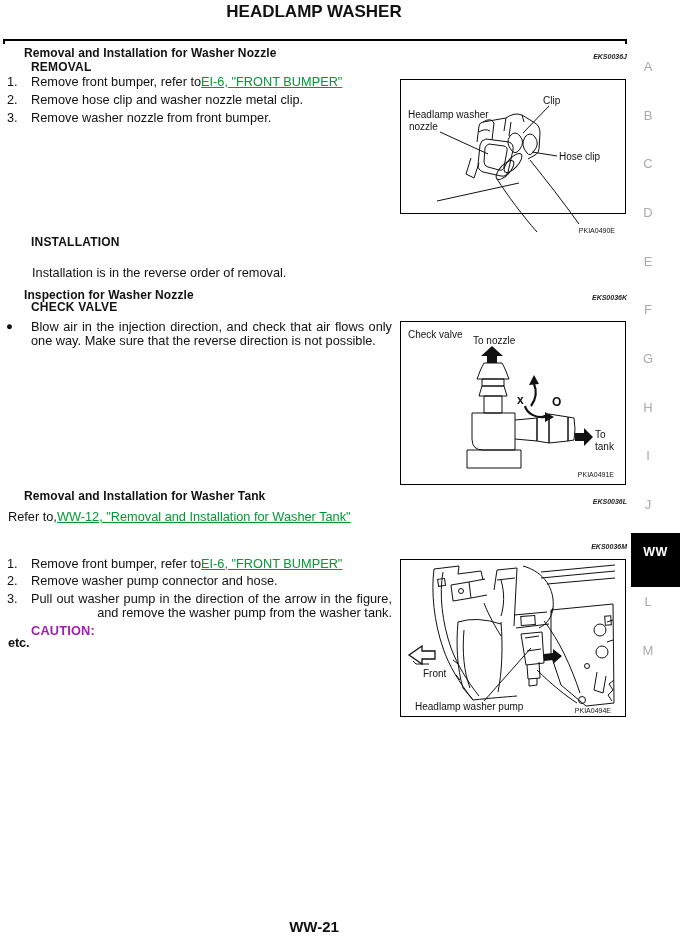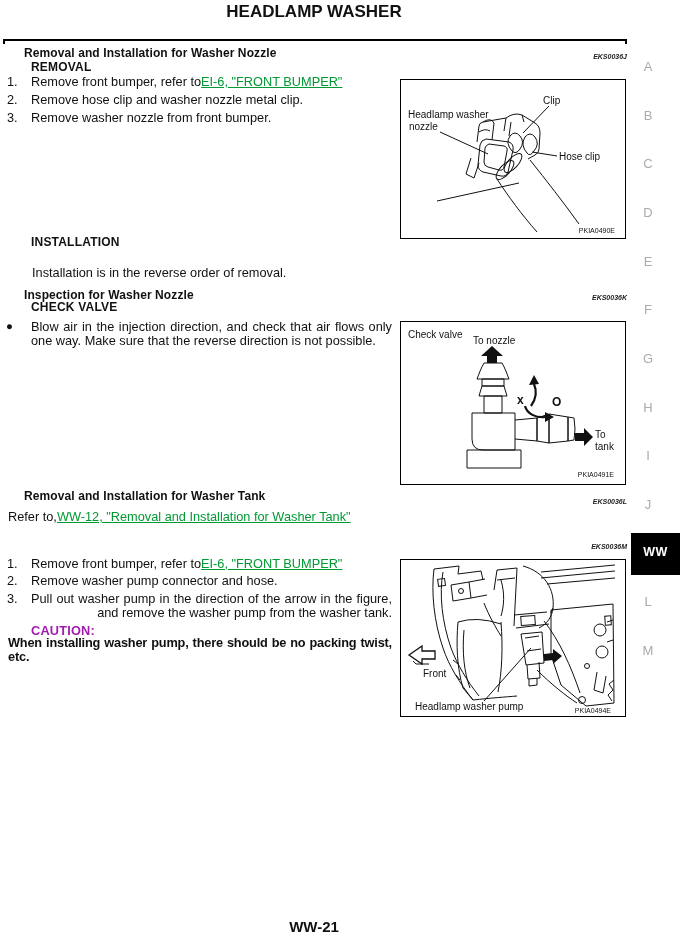--- a/index.html
+++ b/index.html
@@ -40,21 +40,21 @@
     border:1.5px solid #000;
   }
   .figure svg { display:block; }
   .fig-label { font-size:10px; fill:#111; font-family:"Liberation Sans",sans-serif; }
   .fig-code { font-size:7px; fill:#111; font-family:"Liberation Sans",sans-serif; }
   .tab-letter {
     position:absolute; left:633px; width:30px; text-align:center;
     font-size:13px; line-height:13px; color:#ababab; font-weight:normal;
   }
   .ww-tab {
-    position:absolute; left:631px; top:533px; width:49px; height:42px; background:#000;
+    position:absolute; left:631px; top:533px; width:49px; height:54px; background:#000;
     color:#fff; font-weight:bold; font-size:12.5px; text-align:center; line-height:38px;
     letter-spacing:0.5px;
   }
   .page-number {
     position:absolute; top:919px; left:0; width:628px; text-align:center;
     font-size:15px; font-weight:bold; line-height:15px;
   }
 </style>
 </head>
 <body>
@@ -76,21 +76,21 @@
     <div class="step">
       <span class="num">2.</span>
       <span class="txt">Remove hose clip and washer nozzle metal clip.</span>
     </div>
     <div class="step">
       <span class="num">3.</span>
       <span class="txt">Remove washer nozzle from front bumper.</span>
     </div>
   </div>
 
-  <div class="figure" style="top:79px; height:160px;">
+  <div class="figure" style="top:79px; height:135px;">
     <svg width="223" height="157" viewBox="0 0 223 157">
       <g fill="none" stroke="#111" stroke-width="1">
 
         <path d="M76,62 L78,46 Q78,43 82,42 L105,38"></path>
         <path d="M82,42 Q90,37 93,43 L91,60"></path>
         <path d="M78,52 Q84,48 89,51"></path>
 
         <path d="M105,38 Q113,32 121,35 L134,43 Q139,46 139,53 L138,69 Q138,73 134,75 L127,79"></path>
         <path d="M105,38 L103,51"></path>
         <path d="M110,42 L108,56"></path>
@@ -196,21 +196,20 @@
       <span class="num">3.</span>
       <span class="txt">
         <span class="jline" style="display:block;">Pull out washer pump in the direction of the arrow in the figure,</span>
         <span style="display:block;text-align:right;">and remove the washer pump from the washer tank.</span>
       </span>
     </div>
   </div>
 
   <div class="h3 caution-head" style="top:624px; font-size:12.75px; line-height:14px;">CAUTION:</div>
   <div class="body-text bold-note" style="top:636px; width:384px;">
-    <span class="jline" style="display:block;">When installing washer pump, there should be no packing twist,</span>
     <span style="display:block;">etc.</span>
   </div>
 
   <div class="figure" style="top:559px; height:158px;">
     <svg width="223" height="155" viewBox="0 0 223 155">
       <g fill="none" stroke="#111" stroke-width="1">
 
         <path d="M33,9 C30,32 33,62 42,88 C48,106 58,122 72,140"></path>
         <path d="M42,12 C38,34 41,62 50,88 C56,104 66,121 78,136"></path>
         <path d="M33,9 L58,6 L57,14"></path>

